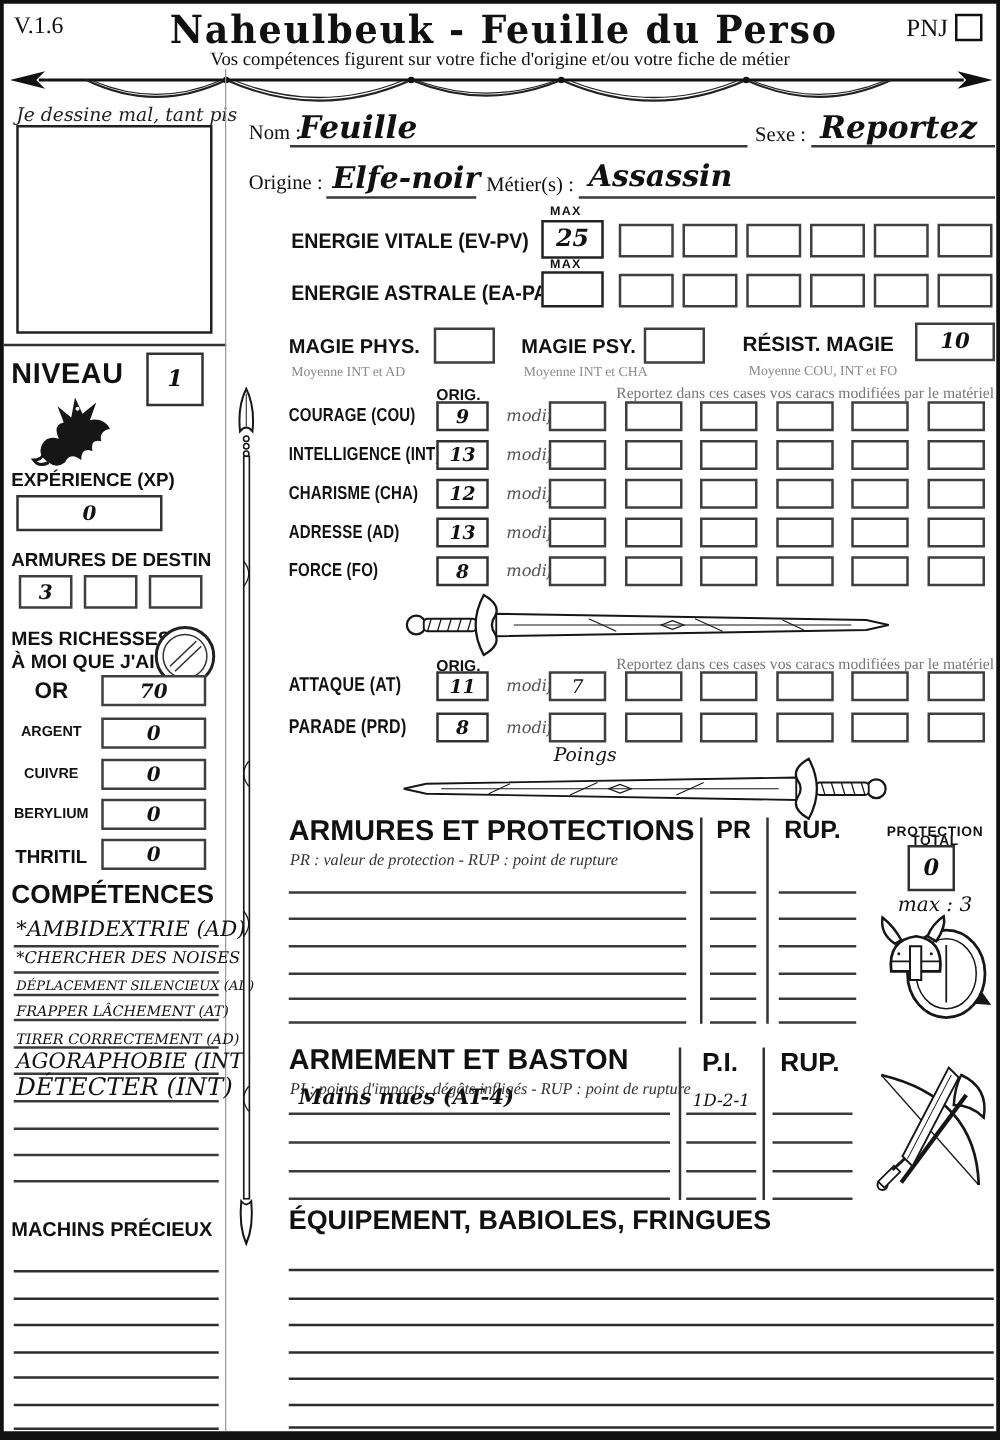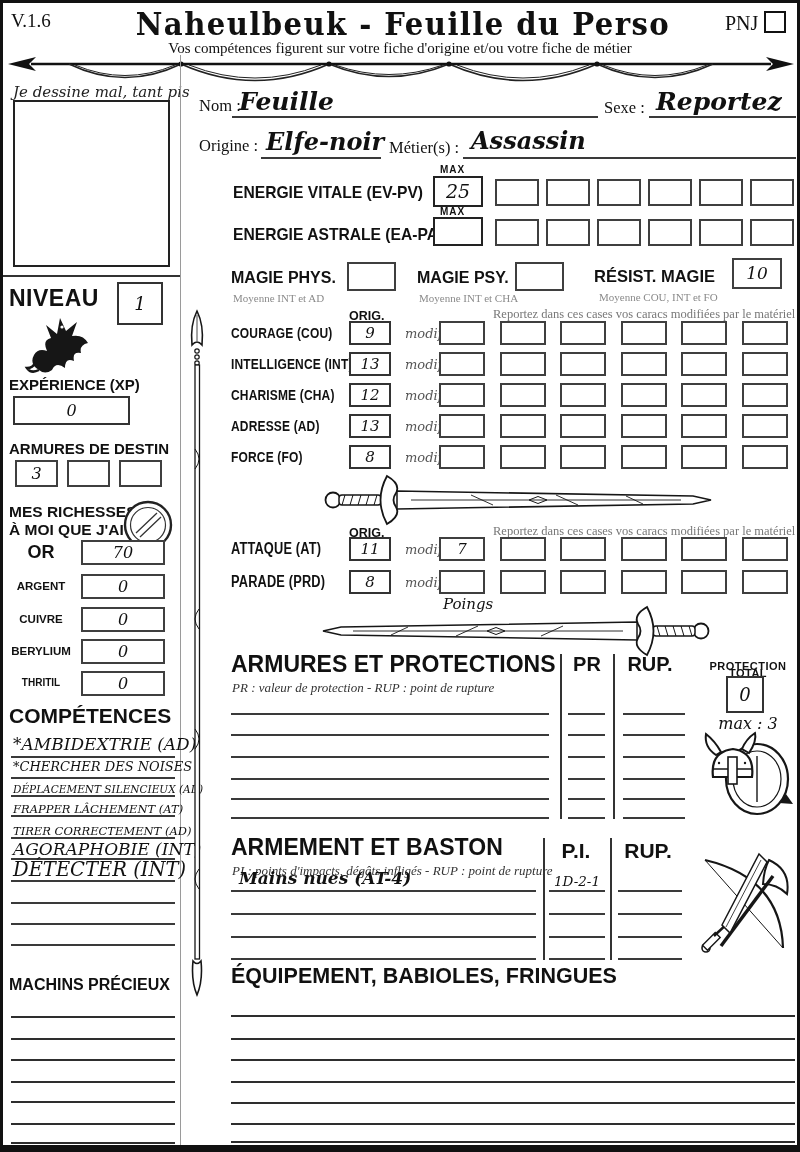--- a/index.html
+++ b/index.html
@@ -9,21 +9,21 @@
   .abs{position:absolute;}
   .sans{font-family:"Liberation Sans",sans-serif;}
   .serif{font-family:"Liberation Serif",serif;}
   .hand{font-family:"DejaVu Serif",serif;font-style:italic;}
   .b{font-weight:bold;}
   .nw{white-space:nowrap;}
   .ctr{text-align:center;}
   .line{position:absolute;background:#3a3a3a;height:1.6px;}
   .dline{position:absolute;background:#2e2e2e;height:2px;}
   .vbar{position:absolute;background:#333;width:2px;}
-  .box{position:absolute;border:2px solid #3f3f3f;background:#fff;box-sizing:border-box;}
+  .box{position:absolute;border:2px solid #3f3f3f;background:#fff;box-sizing:border-box;font-weight:bold;}
   .boxrow{position:absolute;display:flex;gap:14.5px;}
   .cbox{width:46px;height:24px;border:2px solid #3f3f3f;background:#fff;flex:none;box-sizing:border-box;}
   .eboxrow{position:absolute;display:flex;gap:7px;}
   .ebox{width:44px;height:27px;border:2px solid #3f3f3f;background:#fff;flex:none;box-sizing:border-box;}
   .cval{font-family:"DejaVu Serif",serif;font-style:italic;font-size:15px;line-height:20px;text-align:center;}
   .hint{font-family:"Liberation Serif",serif;color:#8a8a8a;}
   .modif{font-family:"DejaVu Serif",serif;font-style:italic;color:#555;font-size:13px;}
   .statlbl{font-size:15px;font-weight:bold;transform:scaleX(0.8);transform-origin:0 50%;white-space:nowrap;letter-spacing:0.2px;}
   .hcond{transform:scaleX(0.92);transform-origin:0 50%;white-space:nowrap;}
   .title{font-family:"DejaVu Serif",serif;font-weight:bold;letter-spacing:1.5px;transform:scaleX(0.94);transform-origin:50% 50%;}
@@ -109,21 +109,21 @@
         <div class="hand ctr" style="line-height:21px;font-size:16px;">0</div>
       </div>
   </div>
   <div class="abs" style="left:0;top:636px;">
     <div class="abs sans b ctr nw" style="left:0;top:6px;width:76px;font-size:11.5px;">BERYLIUM</div>
     <div class="box" style="left:78px;top:0;width:84px;height:25px;">
         <div class="hand ctr" style="line-height:21px;font-size:16px;">0</div>
       </div>
   </div>
   <div class="abs" style="left:0;top:668px;">
-    <div class="abs sans b ctr nw" style="left:0;top:6px;width:76px;font-size:10px;">THRITIL</div>
+    <div class="abs sans b ctr nw" style="left:0;top:6px;width:76px;font-size:15px;">THRITIL</div>
     <div class="box" style="left:78px;top:0;width:84px;height:25px;">
         <div class="hand ctr" style="line-height:21px;font-size:16px;">0</div>
       </div>
   </div>
 
   <div class="abs sans b" style="left:6px;top:701px;font-size:21px;">COMPÉTENCES</div>
   <div class="abs hand nw" style="left:10px;top:731px;font-size:17px;">*AMBIDEXTRIE (AD)</div>
   <div class="line" style="left:8px;top:753px;width:164px;"></div>
   <div class="abs hand nw" style="left:10px;top:756px;font-size:13px;">*CHERCHER DES NOISES</div>
   <div class="line" style="left:8px;top:774px;width:164px;"></div>
@@ -209,21 +209,21 @@
     </div>
   <div class="abs hint" style="left:230px;top:289px;font-size:11px;">Moyenne INT et AD</div>
 
   <div class="abs sans b" style="left:414px;top:266px;font-size:16px;">MAGIE PSY.</div>
   <div class="box" style="left:512px;top:259px;width:49px;height:29px;">
       <div class="hand ctr" style="line-height:25px;font-size:16px;"></div>
     </div>
   <div class="abs hint" style="left:416px;top:289px;font-size:11px;">Moyenne INT et CHA</div>
 
   <div class="abs sans b" style="left:591px;top:264px;font-size:16.5px;">RÉSIST. MAGIE</div>
-  <div class="box" style="left:729px;top:255px;width:50px;height:31px;">
+  <div class="box" style="left:729px;top:255px;width:64px;height:31px;">
       <div class="hand ctr" style="line-height:27px;font-size:17px;">10</div>
     </div>
   <div class="abs hint" style="left:596px;top:288px;font-size:11px;">Moyenne COU, INT et FO</div>
 
   <div class="abs sans b" style="left:346px;top:306px;font-size:12.5px;">ORIG.</div>
   <div class="abs serif nw" style="left:490px;top:304px;width:300px;text-align:right;font-size:12.5px;color:#777;">Reportez dans ces cases vos caracs modifiées par le matériel</div>
 
   <div class="abs" style="left:0;top:318px;">
     <div class="abs statlbl" style="left:228px;top:0;line-height:24px;">COURAGE (COU)</div>
     <div class="box" style="left:346px;top:0;width:42px;height:24px;border-color:#333;">

